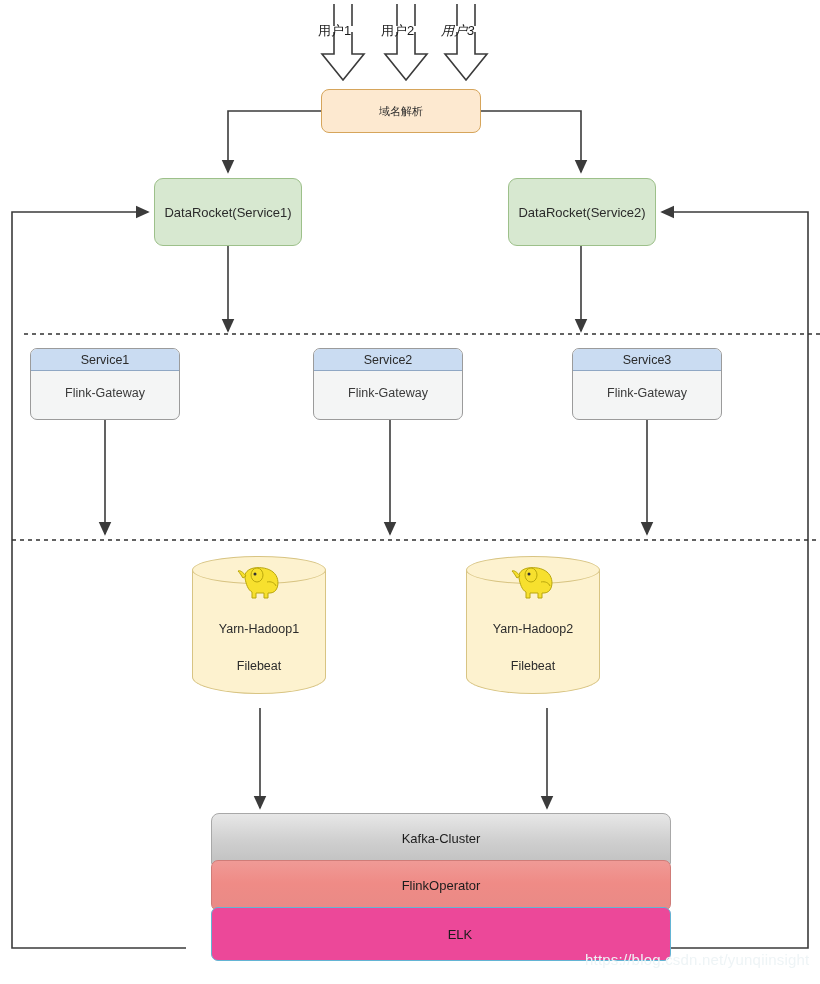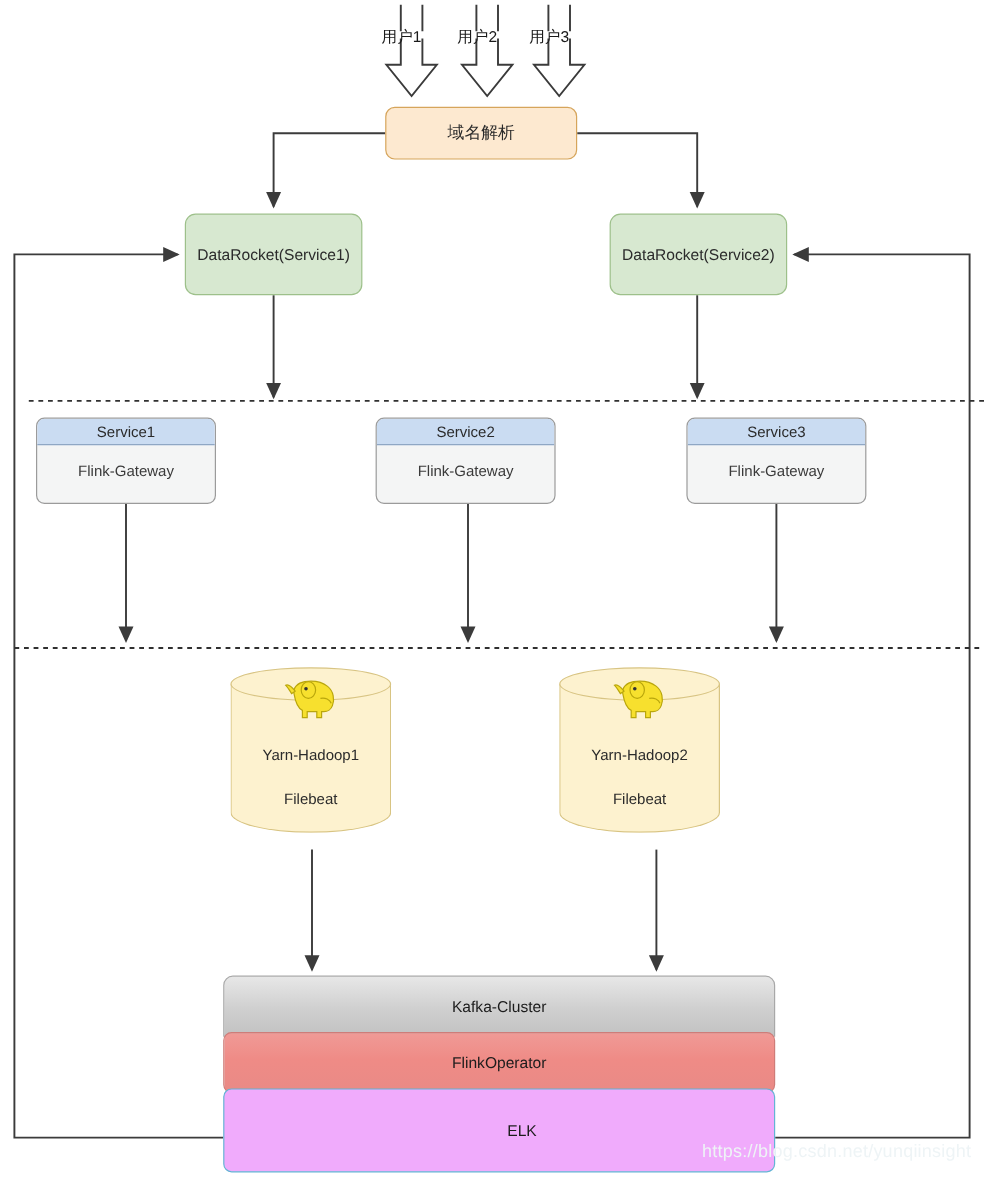--- a/index.html
+++ b/index.html
@@ -50,21 +50,21 @@
     left: 321px;
     top: 89px;
     width: 160px;
     height: 44px;
     background: #fde9d0;
     border: 1px solid #d6a55b;
     border-radius: 8px;
     display: flex;
     align-items: center;
     justify-content: center;
-    font-size: 14px;
+    font-size: 11px;
     color: #2b2b2b;
   }
   .rocket-box {
     width: 148px;
     height: 68px;
     background: #d7e8d0;
     border: 1px solid #9dc08a;
     border-radius: 9px;
     display: flex;
     align-items: center;
@@ -164,38 +164,39 @@
   .stack { position: absolute; left: 186px; top: 813px; width: 460px; }
   .bar {
     width: 460px;
     height: 51px;
     box-sizing: border-box;
     display: flex;
     align-items: center;
     justify-content: center;
     font-size: 13px;
     color: #1c1c1c;
+    margin-left: 25px;
   }
   .bar-kafka {
     background: linear-gradient(180deg, #e7e7e7 0%, #cfcfcf 55%, #c2c2c2 100%);
     border: 1px solid #a8a8a8;
     border-radius: 8px 8px 0 0;
   }
   .bar-flinkop {
     background: linear-gradient(180deg, #f09a96 0%, #ef8b86 45%, #e98a86 100%);
     border: 1px solid #cf7c78;
     border-radius: 7px;
     margin-top: -4px;
   }
   .bar-elk {
-    background: #f0abfc;
+    background: #ec4899;
     border: 1px solid #63b4d4;
     border-radius: 7px;
     margin-top: -4px;
-    height: 70px;
+    height: 54px;
     padding-left: 38px;
   }
 
   .watermark {
     position: absolute;
     left: 585px;
     top: 951px;
     font-size: 15px;
     color: #eef4f6;
     white-space: nowrap;
@@ -257,21 +258,21 @@
   </div>
   <div class="user-label" style="left:381px;top:22px;">用户2</div>
 
   <div class="user-arrow" style="left:440px;top:2px;">
     <svg width="52" height="82" viewBox="0 0 52 82">
       <path d="M17,2 L17,24" stroke="#3b3b3b" stroke-width="1.6" fill="none"></path>
       <path d="M35,2 L35,24" stroke="#3b3b3b" stroke-width="1.6" fill="none"></path>
       <path d="M17,30 L17,52 L5,52 L26,78 L47,52 L35,52 L35,30" stroke="#3b3b3b" stroke-width="1.6" fill="#ffffff"></path>
     </svg>
   </div>
-  <div class="user-label" style="left:441px;top:22px;">用户3</div>
+  <div class="user-label" style="left:441px;top:22px;font-style:italic;">用户3</div>
 
   <div class="node dns-box">
     <span>域名解析</span>
   </div>
 
   <div id="rocket1" class="node rocket-box">
     <span>DataRocket(Service1)</span>
   </div>
   <div id="rocket2" class="node rocket-box">
     <span>DataRocket(Service2)</span>

